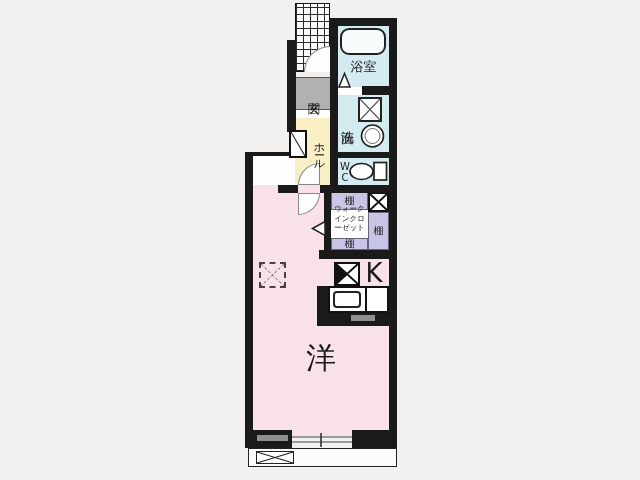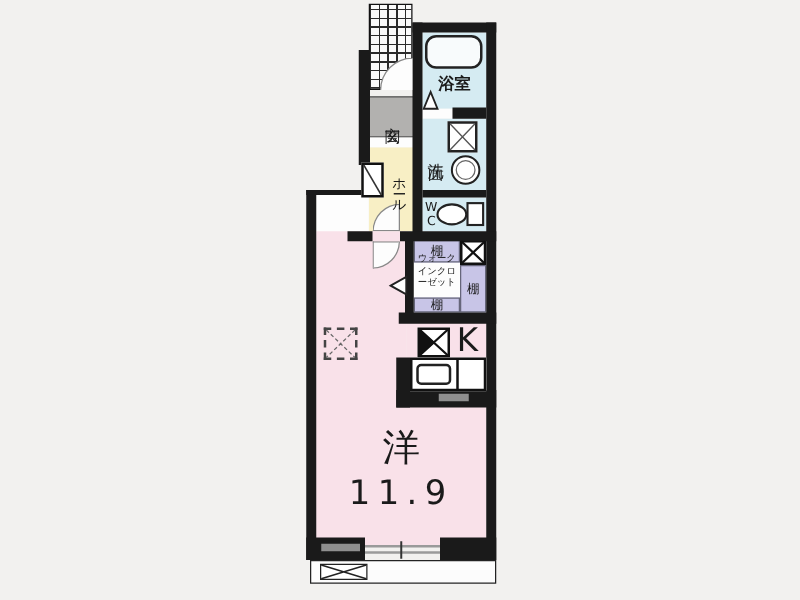--- a/index.html
+++ b/index.html
@@ -110,25 +110,24 @@
     <circle cx="372.5" cy="136" r="7.5" fill="none" stroke="#666" stroke-width="1"></circle>
 
     <path d="M366,287 L366,312" stroke="#111" stroke-width="2" fill="none"></path>
 
     <path d="M292,437 L352,437 M292,442 L352,442" stroke="#9a9a9a" stroke-width="2" fill="none"></path>
     <path d="M321,433 L321,447" stroke="#333" stroke-width="1.6" fill="none"></path>
   </svg>
 
   <div class="lbl vt" style="left:295px;top:79px;width:37px;height:30px;font-size:12px;">玄関</div>
   <div class="lbl vt" style="left:306px;top:119px;width:24px;height:64px;font-size:11px;">ホール</div>
-  <div class="lbl" style="left:338px;top:58px;width:51px;height:18px;font-size:13px;font-weight:bold;">浴室</div>
+  <div class="lbl" style="left:338px;top:58px;width:51px;height:18px;font-size:13px;">浴室</div>
   <div class="lbl vt" style="left:339px;top:98px;width:16px;height:48px;font-size:13px;">洗面</div>
   <div class="lbl vt" style="left:338px;top:158px;width:14px;height:27px;font-size:10px;letter-spacing:0;">WC</div>
   <div class="lbl" style="left:331px;top:192px;width:37px;height:18px;font-size:10px;">棚</div>
   <div class="lbl" style="left:331px;top:237px;width:37px;height:13px;font-size:10px;">棚</div>
   <div class="lbl" style="left:368px;top:212px;width:21px;height:38px;font-size:10px;">棚</div>
   <div class="lbl" style="left:331px;top:210px;width:37px;height:16px;font-size:7.5px;line-height:1.25;
-       word-break:break-all;white-space:normal;text-align:center;padding:1px 1px 0 1px;font-family:Liberation Mono, monospace;">ウォークインクローゼット</div>
+       word-break:break-all;white-space:normal;text-align:center;padding:1px 1px 0 1px;">ウォークインクローゼット</div>
   <div class="lbl" style="left:360px;top:257px;width:28px;height:31px;font-size:26px;font-weight:500;">K</div>
   <div class="lbl" style="left:253px;top:340px;width:136px;height:36px;font-size:30px;">洋</div>
-  <div class="lbl" style="left:253px;top:378px;width:136px;height:32px;font-size:27px;letter-spacing:6px;">11.9</div>
 
 </div>
 
 </body></html>

